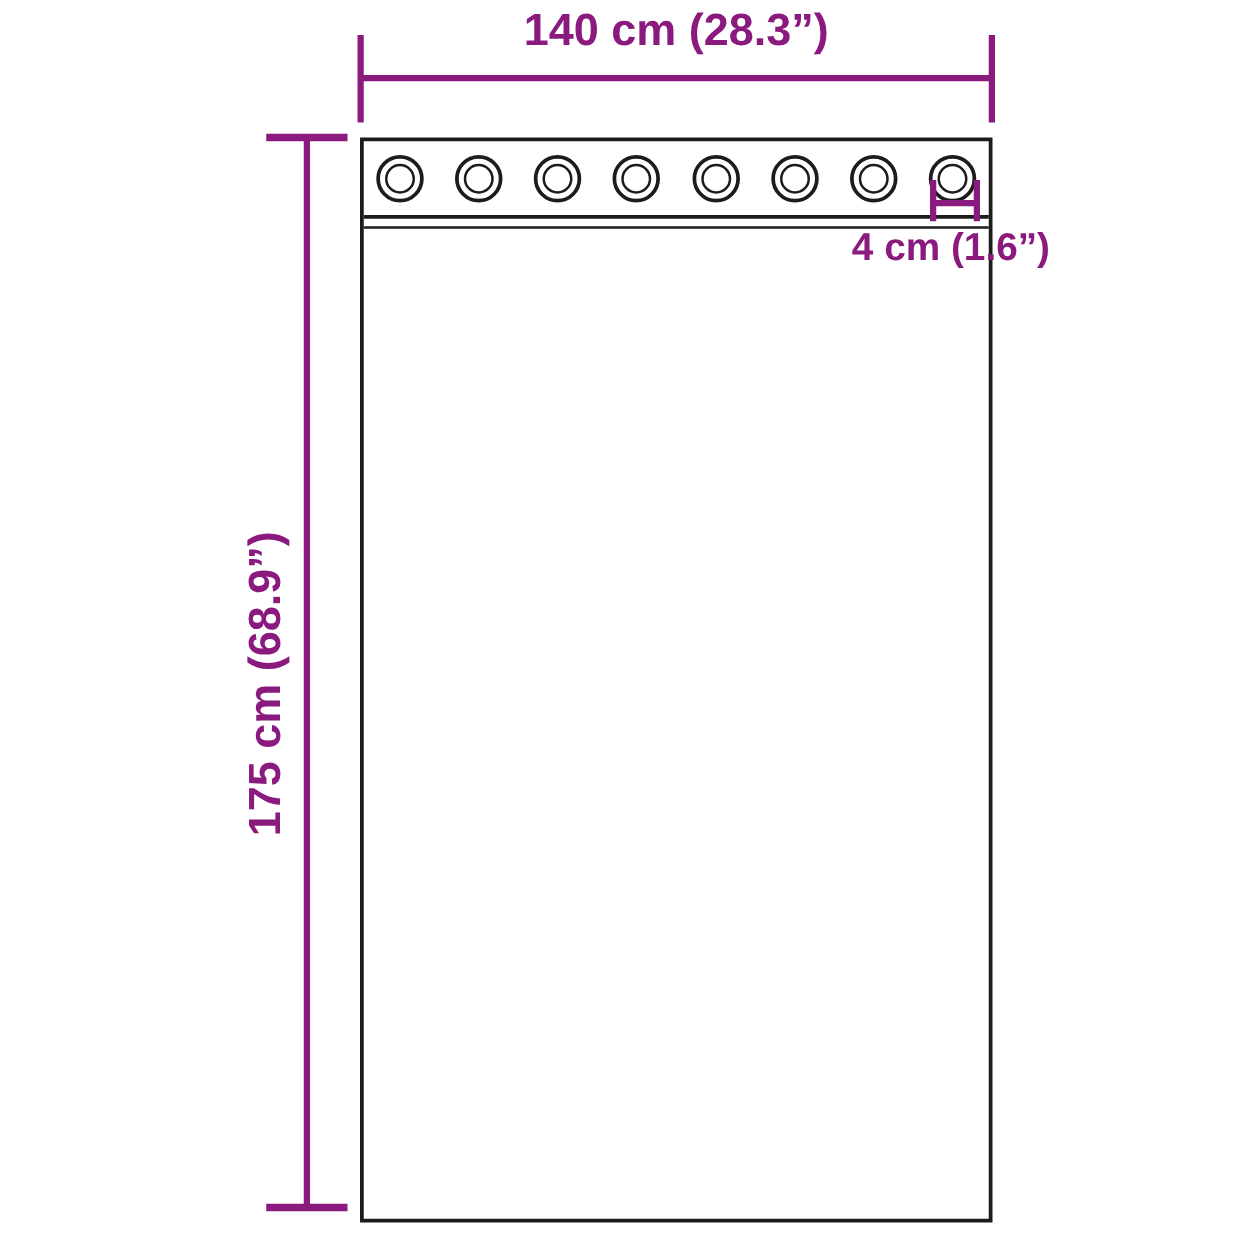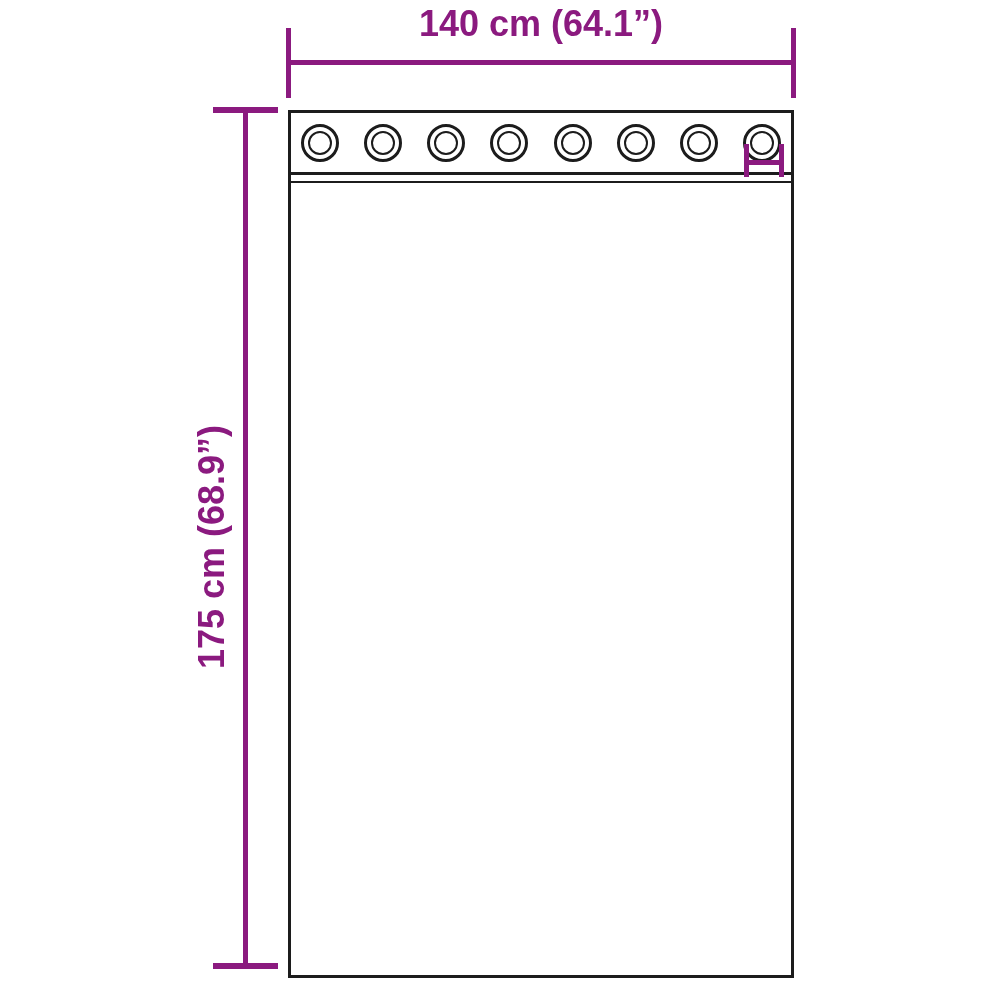--- a/index.html
+++ b/index.html
@@ -83,21 +83,21 @@
     background: var(--ink);
   }
   .stitch-1 { top: 59px; height: 2.5px; }
   .stitch-2 { top: 68px; height: 2px; }
 </style>
 </head>
 <body>
 
 <div class="canvas">
 
-  <div class="dim-label top-label">140 cm (64.1”)</div>
+  <div class="dim-label top-label">140 cm (28.3”)</div>
   <div class="dim-bar top-dim-line"></div>
   <div class="dim-bar top-tick-left"></div>
   <div class="dim-bar top-tick-right"></div>
 
   <div class="dim-label left-label">175 cm (68.9”)</div>
   <div class="dim-bar left-dim-line"></div>
   <div class="dim-bar left-tick-top"></div>
   <div class="dim-bar left-tick-bottom"></div>
 
   <div class="curtain">
@@ -127,14 +127,15 @@
           <div class="grommet-inner"></div>
         </div>
       </div>
     <div class="stitch stitch-1"></div>
     <div class="stitch stitch-2"></div>
   </div>
 
   <div class="dim-bar bracket-left"></div>
   <div class="dim-bar bracket-right"></div>
   <div class="dim-bar bracket-h"></div>
+  <div class="dim-label grommet-label">4 cm (1.6”)</div>
 
 </div>
 
 </body></html>

